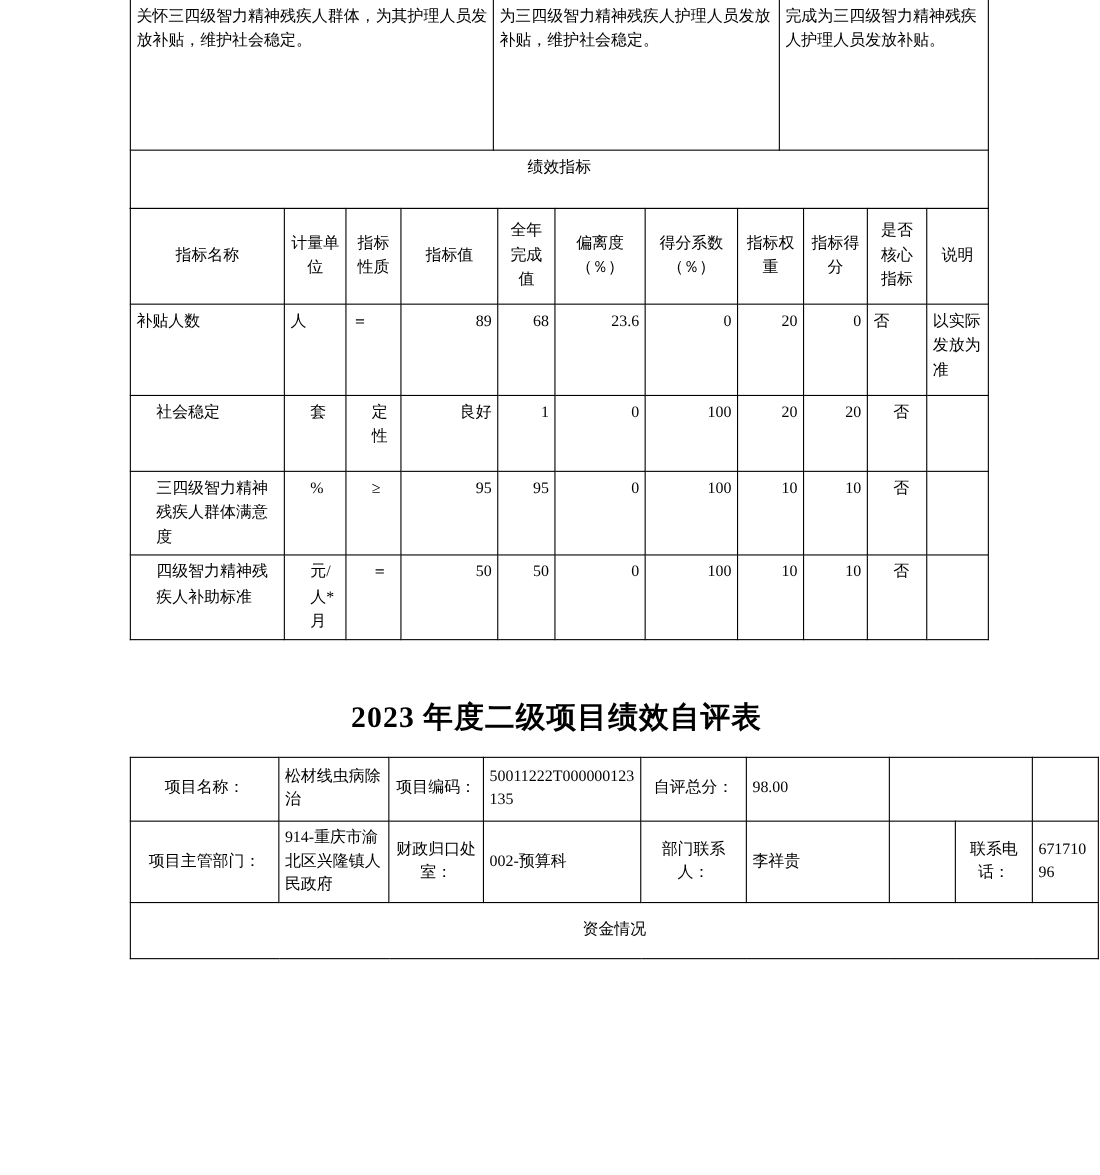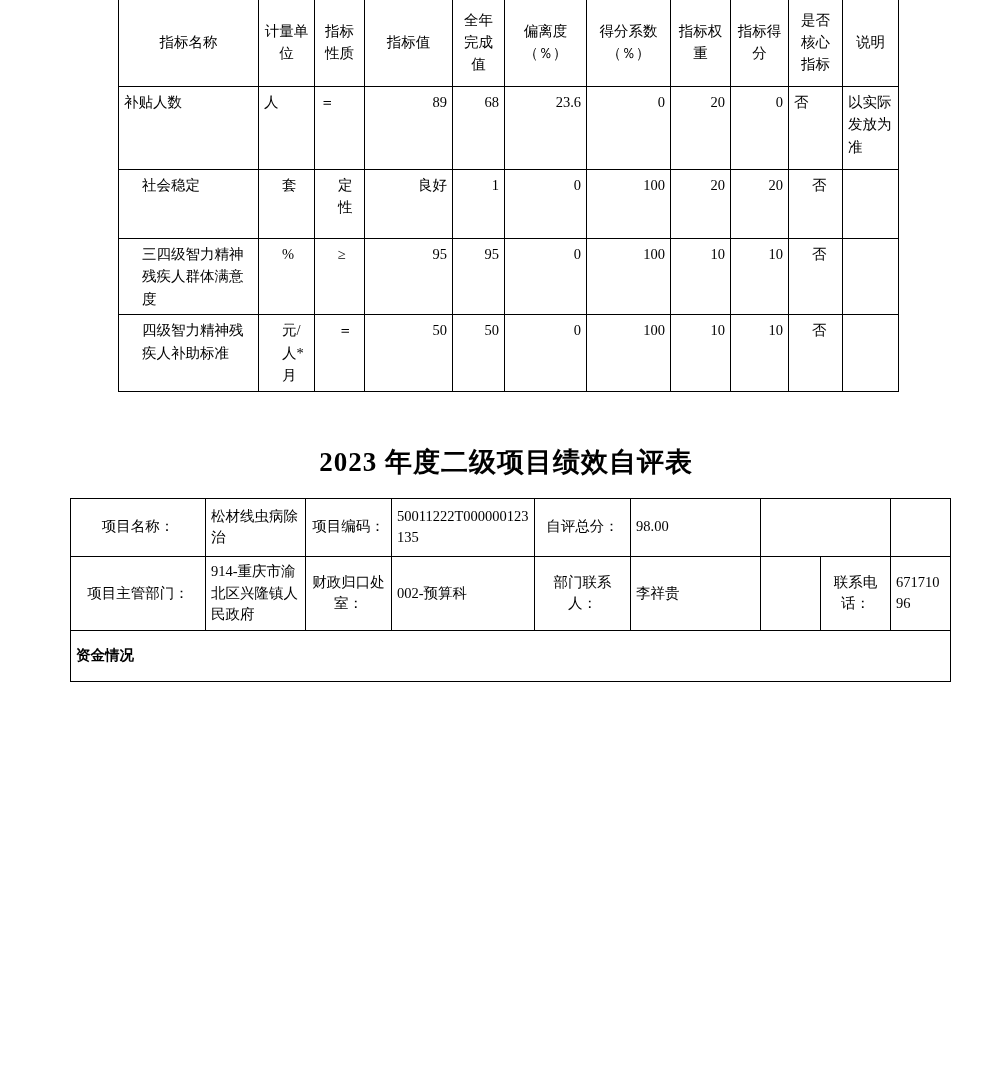--- a/index.html
+++ b/index.html
@@ -54,51 +54,67 @@
   .title{
     text-align:center;
     font-size:27px;
     font-weight:bold;
     font-family:"Liberation Serif","DejaVu Serif",serif;
     margin:52px 0 18px 12px;
     letter-spacing:1px;
   }
   .t2{
     width:880px;
-    margin-left:70px;
+    margin-left:118px;
   }
   .t2 td{
     border:1px solid #000;
     font-size:14.5px;
     line-height:1.5;
     padding:4px 5px;
     vertical-align:middle;
     word-break:break-all;
   }
   .t2 .lbl{text-align:center;}
   .t2 .val{text-align:left;}
   .fund-title{
-    text-align:left;
+    text-align:center;
     height:42px;
     font-size:14.5px;
-    font-weight:bold;
   }
   .fund-head td{
     text-align:center;
     vertical-align:middle;
     height:46px;
     font-size:14.5px;
     line-height:1.45;
   }
 </style>
 </head>
 <body>
 
 <div class="page">
 
+  <table class="t1">
+    <colgroup>
+      <col style="width:330px">
+      <col style="width:260px">
+      <col style="width:190px">
+    </colgroup>
+    <tbody>
+      <tr>
+        <td class="top-open" style="height:128px">关怀三四级智力精神残疾人群体，为其护理人员发放补贴，维护社会稳定。</td>
+        <td class="top-open">为三四级智力精神残疾人护理人员发放补贴，维护社会稳定。</td>
+        <td class="top-open">完成为三四级智力精神残疾人护理人员发放补贴。</td>
+      </tr>
+      <tr>
+        <td colspan="3" class="perf-head">绩效指标</td>
+      </tr>
+    </tbody>
+  </table>
 
   <table class="t1" style="margin-top:-1px">
     <colgroup>
       <col style="width:140px">
       <col style="width:56px">
       <col style="width:50px">
       <col style="width:88px">
       <col style="width:52px">
       <col style="width:82px">
       <col style="width:84px">

